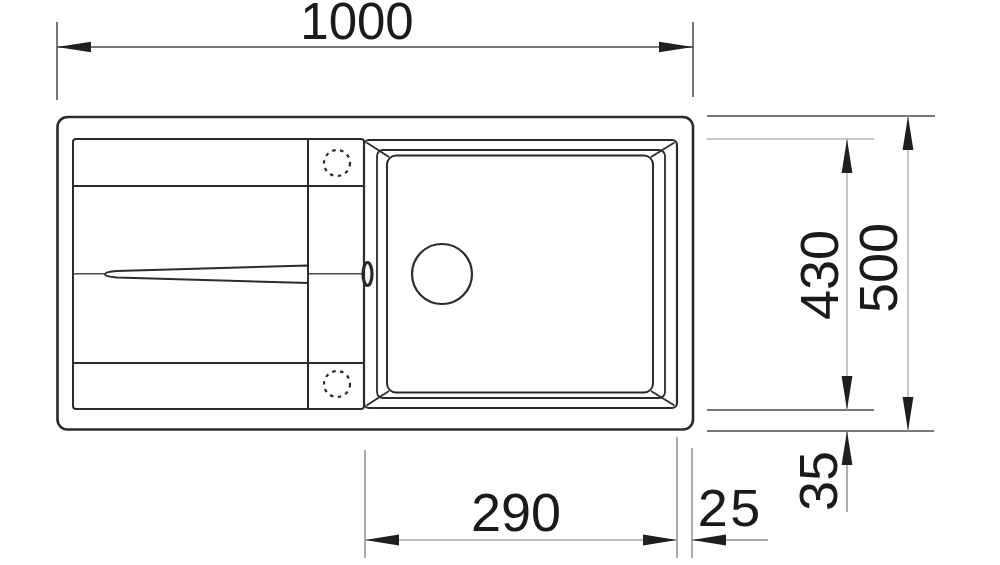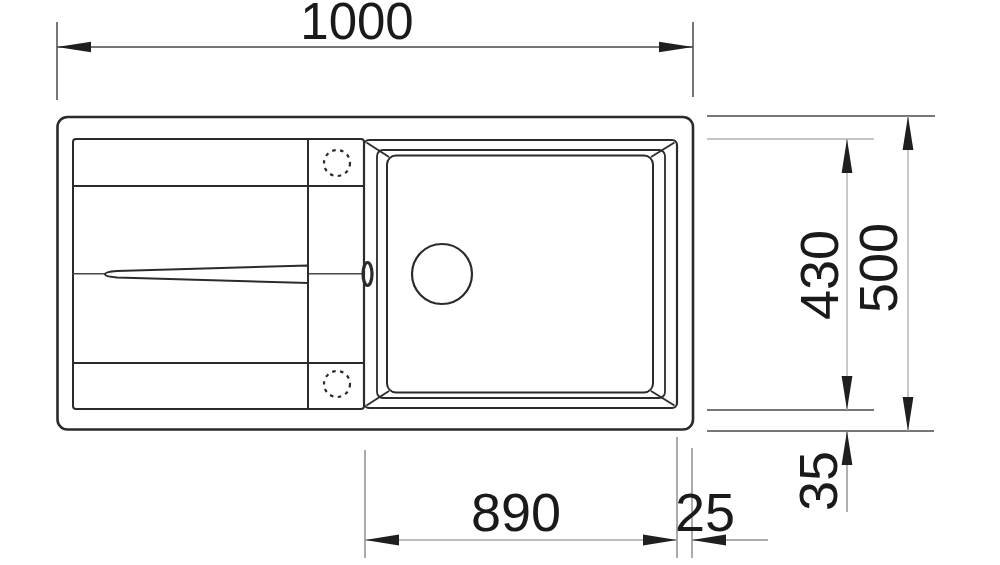--- a/index.html
+++ b/index.html
@@ -94,17 +94,17 @@
   </svg>
 
   <div class="dim-label big" style="left:357px; top:21px;">1000</div>
 
   <div class="dim-label rot" style="left:819px; top:275px;">430</div>
 
   <div class="dim-label rot" style="left:878px; top:268px;">500</div>
 
   <div class="dim-label rot" style="left:818px; top:481px;">35</div>
 
-  <div class="dim-label" style="left:516px; top:512px;">890</div>
+  <div class="dim-label" style="left:516px; top:512px;">290</div>
 
-  <div class="dim-label" style="left:705px; top:512px;">25</div>
+  <div class="dim-label" style="left:729px; top:512px;font-family:Liberation Mono, monospace;">25</div>
 
 </div>
 
 </body></html>

